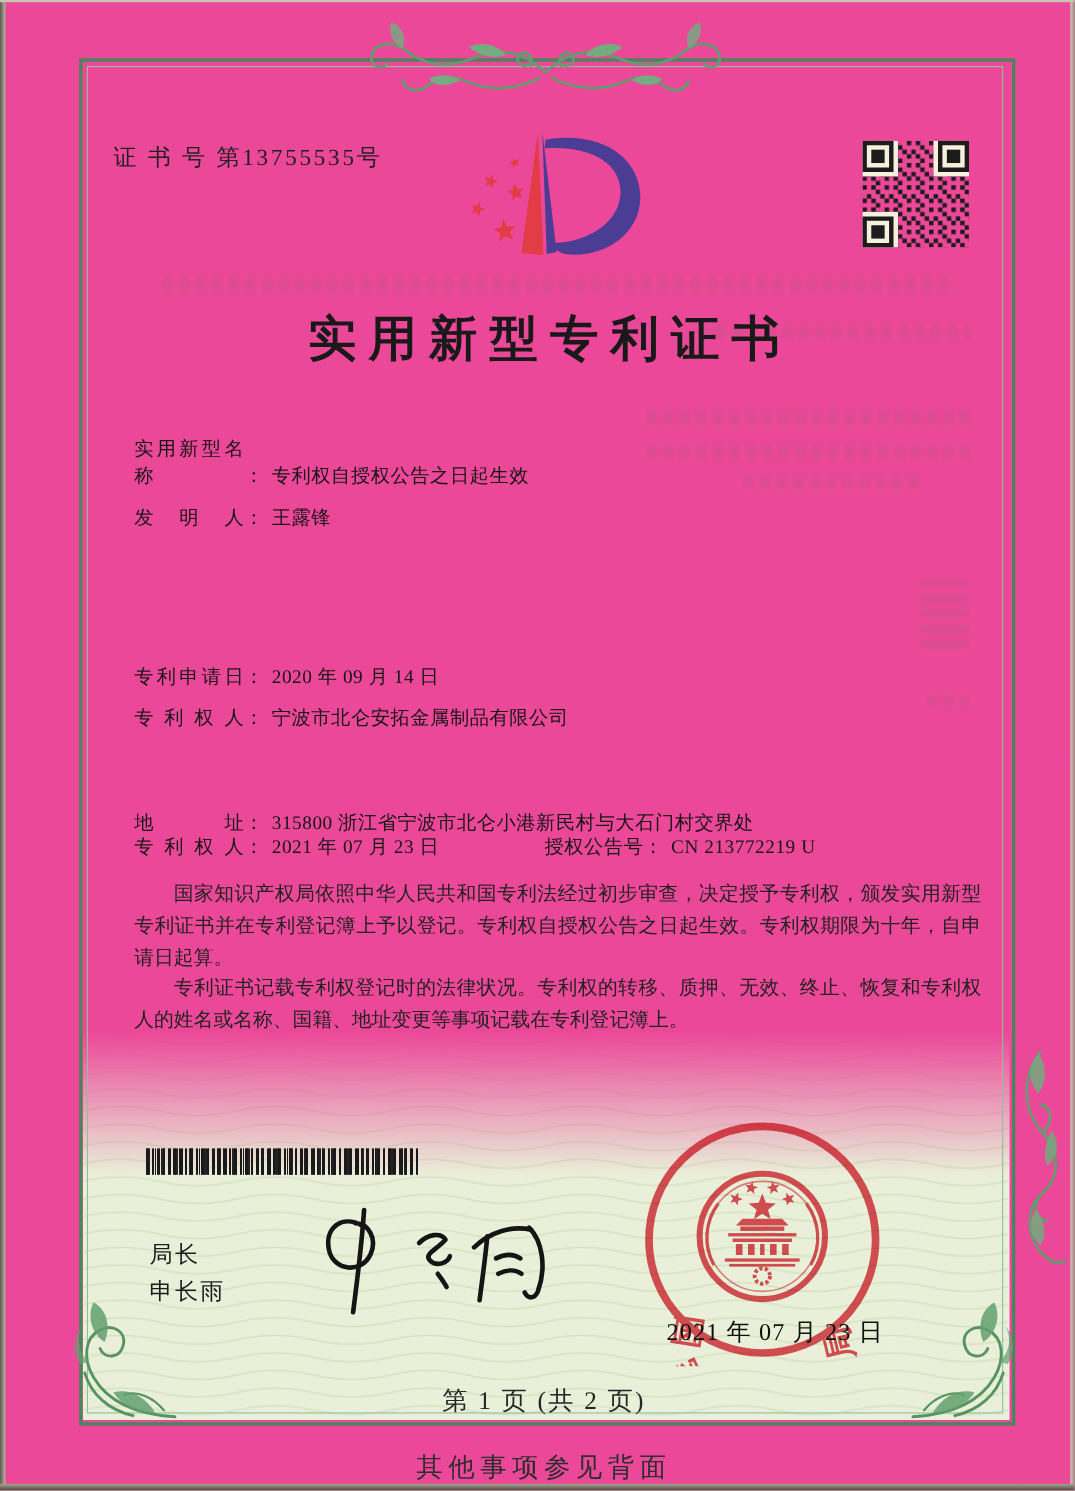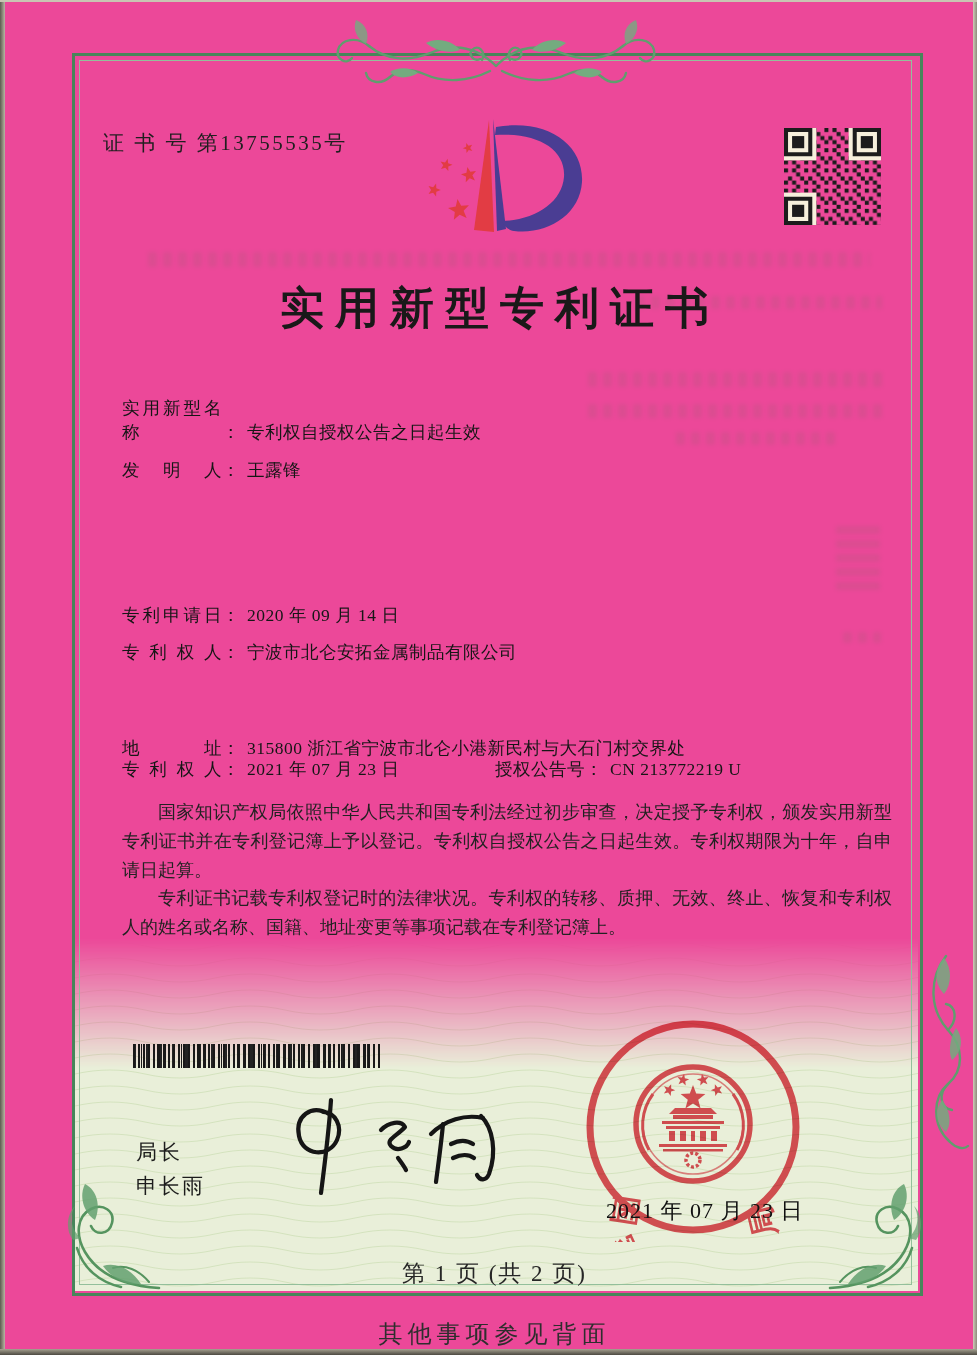--- a/index.html
+++ b/index.html
@@ -52,21 +52,21 @@
 
   .para{position:absolute;left:122px;width:770px;font-size:18px;line-height:29px;
     text-align:justify;text-indent:2em;color:#222;z-index:10;}
 
   .barcode{position:absolute;left:133px;top:1044px;width:247px;height:24px;z-index:10;
     background-image:
       repeating-linear-gradient(90deg,#191919 0 2px,transparent 2px 5px),
       repeating-linear-gradient(90deg,#191919 0 1px,transparent 1px 8px),
       repeating-linear-gradient(90deg,#232323 0 3px,transparent 3px 13px);}
 
-  .officer{position:absolute;left:136px;font-size:21px;letter-spacing:2px;z-index:10;color:#1c1c1c;margin-top:12px;}
+  .officer{position:absolute;left:136px;font-size:21px;letter-spacing:2px;z-index:10;color:#1c1c1c;}
   .sig{position:absolute;left:285px;top:1096px;z-index:10;}
 
   .seal{position:absolute;left:578px;top:1012px;z-index:11;mix-blend-mode:multiply;opacity:.93;}
   .seal-date{position:absolute;left:606px;top:1196px;font-size:22px;letter-spacing:1px;color:#101010;z-index:12;}
 
   .page-info{position:absolute;left:72px;top:1258px;width:845px;text-align:center;font-size:23px;letter-spacing:2px;color:#262626;z-index:10;}
   .back-note{position:absolute;left:72px;top:1318px;width:845px;text-align:center;font-size:24px;letter-spacing:5px;color:#2e2e2e;z-index:10;}
 </style>
 </head>
 <body>

